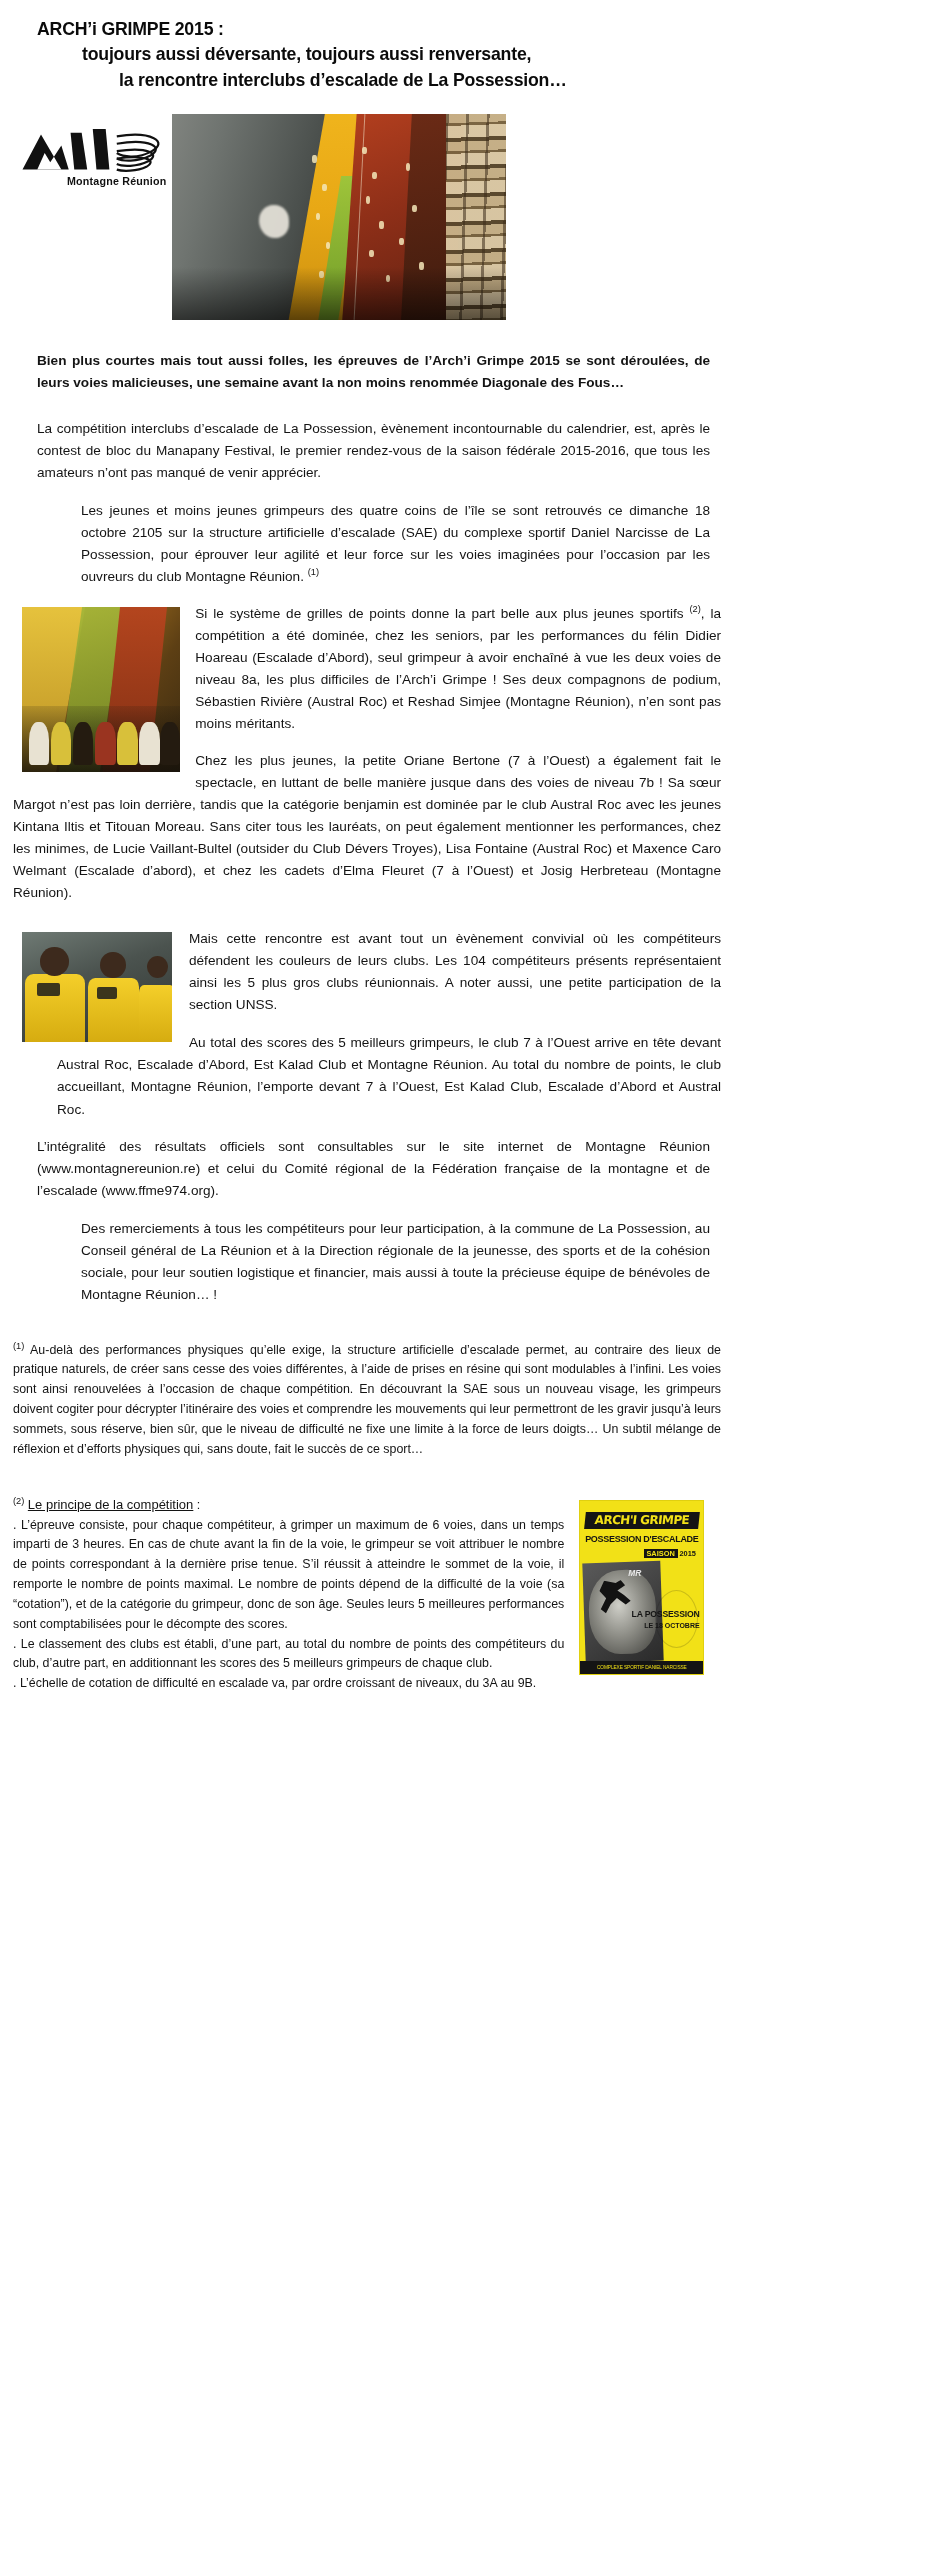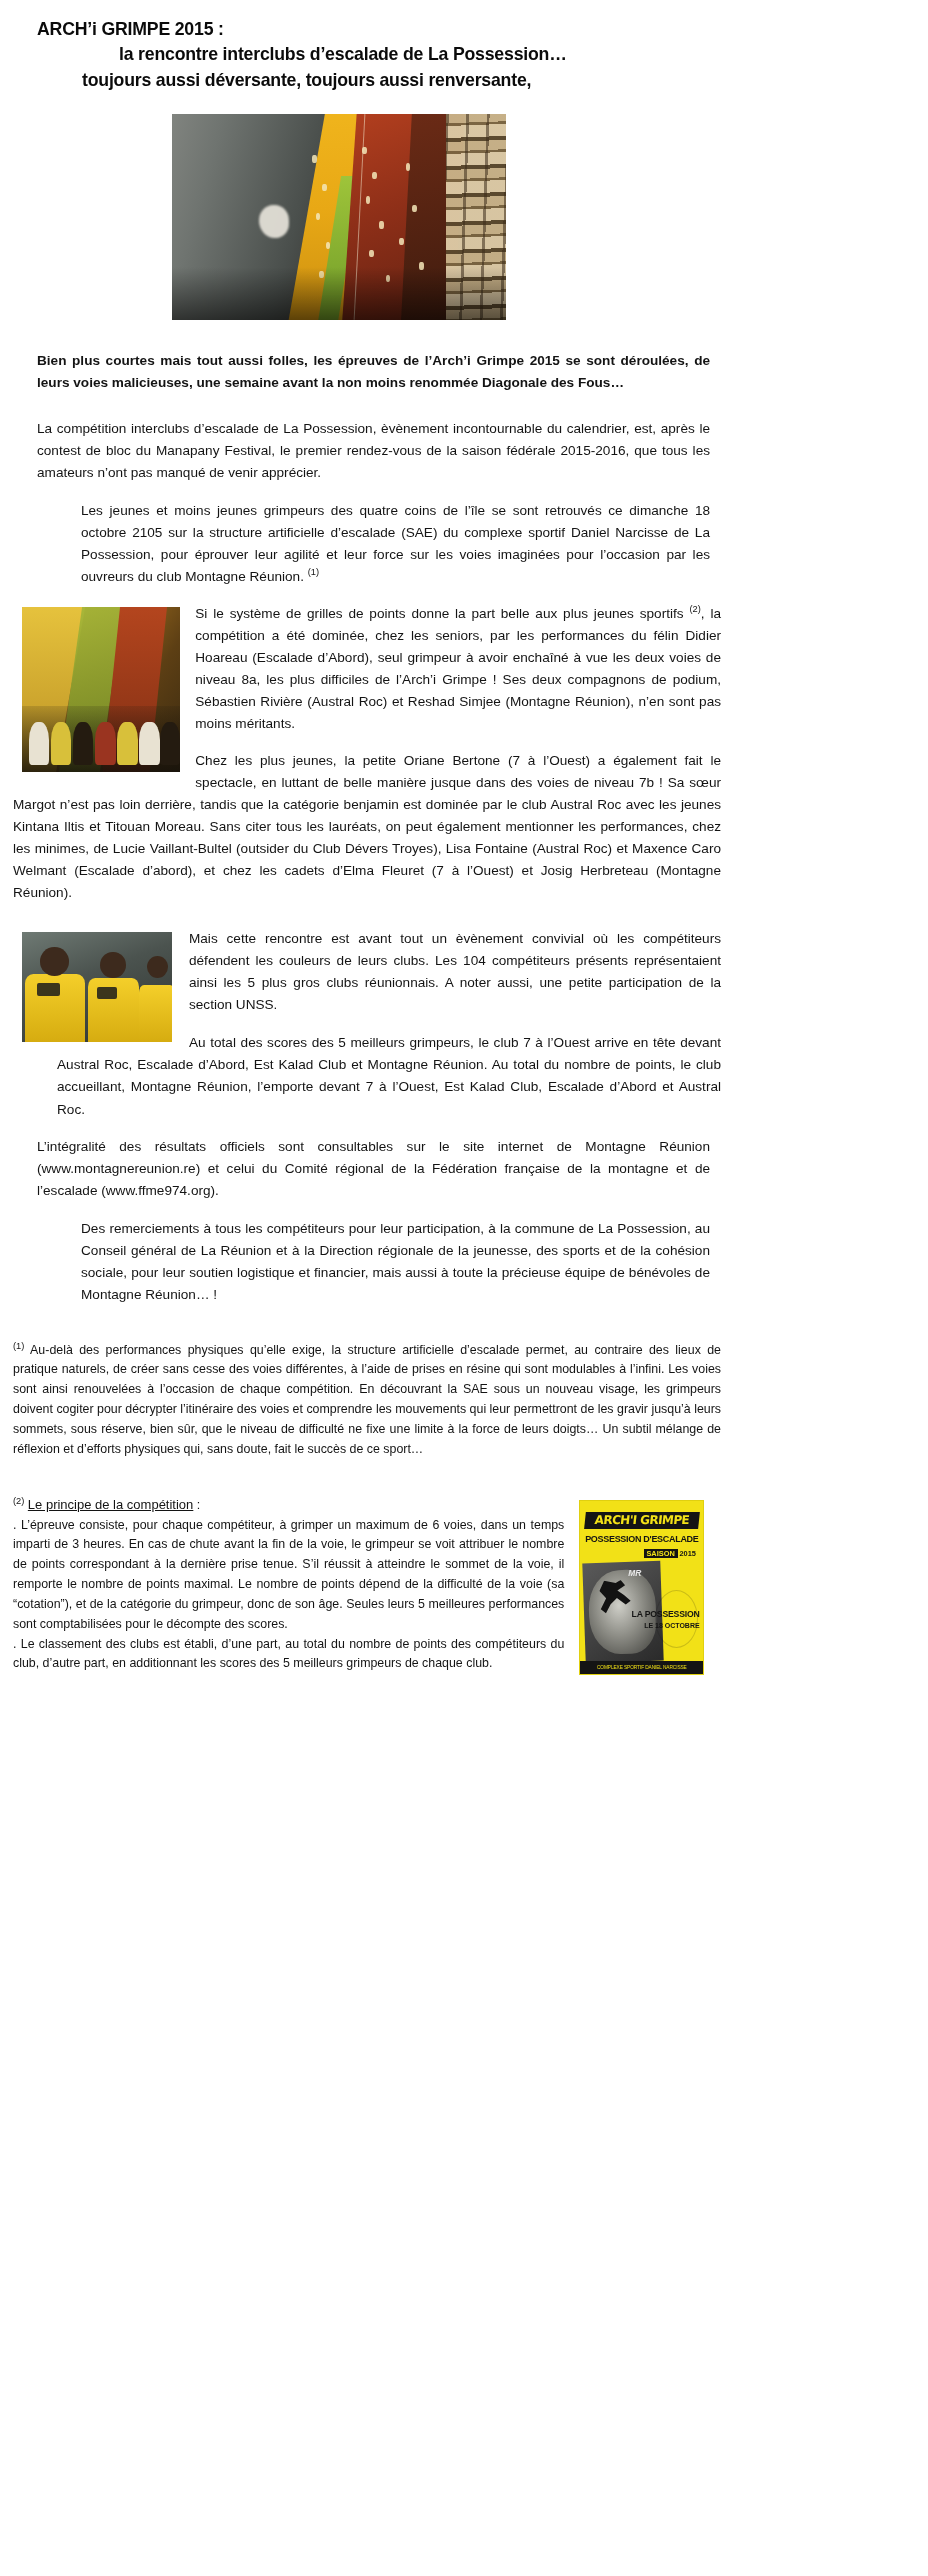--- a/index.html
+++ b/index.html
@@ -350,26 +350,41 @@
   .spacer-md{height:24px;}
   .spacer-lg{height:35px;}
 </style>
 </head>
 <body>
 
 <div class="page">
 
   <div class="title-block">
     <div class="title-line l1">ARCH’i GRIMPE 2015 :</div>
+    <div class="title-line l2">toujours aussi déversante, toujours aussi renversante,</div>
     <div class="title-line l3">la rencontre interclubs d’escalade de La Possession…</div>
-    <div class="title-line l2">toujours aussi déversante, toujours aussi renversante,</div>
   </div>
 
   <div class="header-row">
 
+    <div class="logo">
+      <svg width="178" height="61" viewBox="0 0 192 66" aria-hidden="true">
+        <path d="M10 58 L30 20 L44 44 L52 32 L60 58 Z" fill="#111"></path>
+        <path d="M26 58 L34 40 L40 50 L44 44 L52 58 Z" fill="#fff"></path>
+        <path d="M62 18 L74 18 L80 58 L66 58 Z" fill="#111"></path>
+        <path d="M86 14 L100 14 L104 58 L90 58 Z" fill="#111"></path>
+        <g fill="none" stroke="#111" stroke-width="2.4">
+          <path d="M112 22 C150 16 168 28 150 38 C134 47 118 44 112 40"></path>
+          <path d="M112 30 C148 24 164 34 148 43 C134 50 118 49 112 46"></path>
+          <path d="M112 38 C146 33 160 41 146 49 C134 55 118 55 112 52"></path>
+          <path d="M112 46 C144 42 156 48 144 55 C134 60 118 60 112 58"></path>
+        </g>
+      </svg>
+      <div class="logo-word">Montagne Réunion</div>
+    </div>
 
     <div class="hero">
       <div class="sky"></div>
       <div class="wallA"></div>
       <div class="blob"></div>
       <div class="wallYellow"></div>
       <div class="wallGreen"></div>
       <div class="wallRed"></div>
       <div class="wallDark"></div>
       <div class="beams"></div>
@@ -479,17 +494,18 @@
         <div class="p-swirl"></div>
         <div class="p-place">LA POSSESSION</div>
         <div class="p-date">LE 18 OCTOBRE</div>
         <div class="p-foot">COMPLEXE SPORTIF DANIEL NARCISSE</div>
       </div>
 
       <p class="footnote"><sup>(2)</sup> <span class="fn-head">Le principe de la compétition</span><span> :</span></p>
 
       <p class="footnote">. L’épreuve consiste, pour chaque compétiteur, à grimper un maximum de 6 voies, dans un temps imparti de 3 heures. En cas de chute avant la fin de la voie, le grimpeur se voit attribuer le nombre de points correspondant à la dernière prise tenue. S’il réussit à atteindre le sommet de la voie, il remporte le nombre de points maximal. Le nombre de points dépend de la difficulté de la voie (sa “cotation”), et de la catégorie du grimpeur, donc de son âge. Seules leurs 5 meilleures performances sont comptabilisées pour le décompte des scores.</p>
       <p class="footnote">. Le classement des clubs est établi, d’une part, au total du nombre de points des compétiteurs du club, d’autre part, en additionnant les scores des 5 meilleurs grimpeurs de chaque club.</p>
+      <p class="footnote">. L’échelle de cotation de difficulté en escalade va, par ordre croissant de niveaux, du 3A au 9B.</p>
     </div>
 
   </div>
 </div>
 
 
 </body></html>

